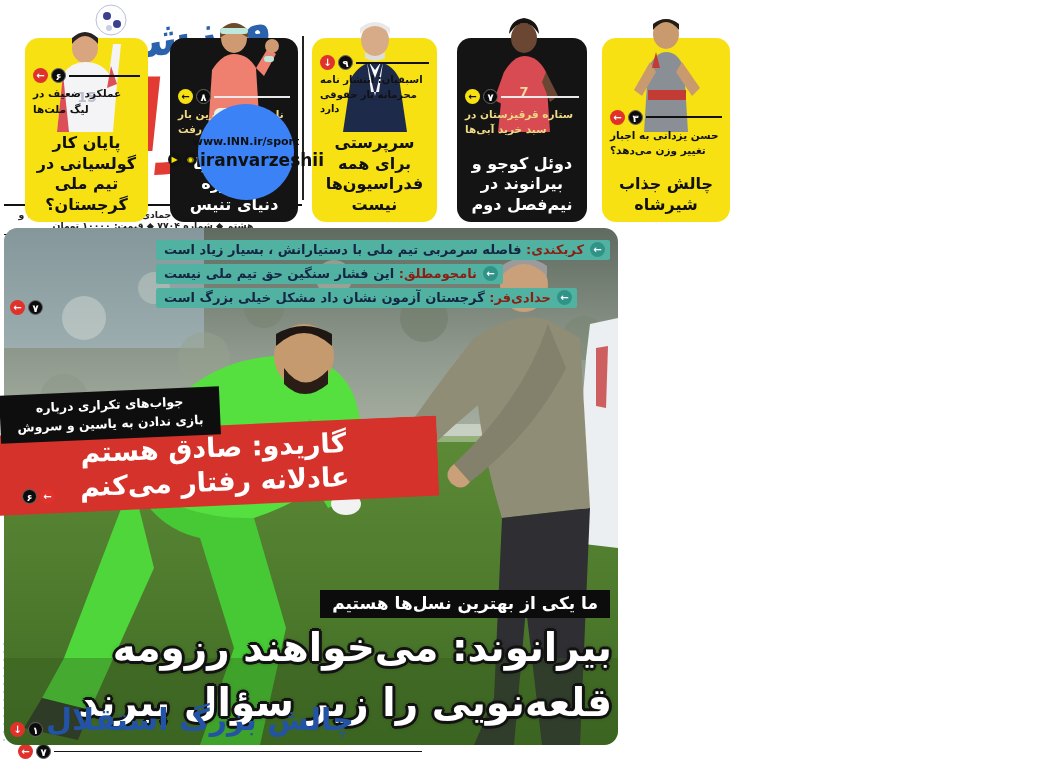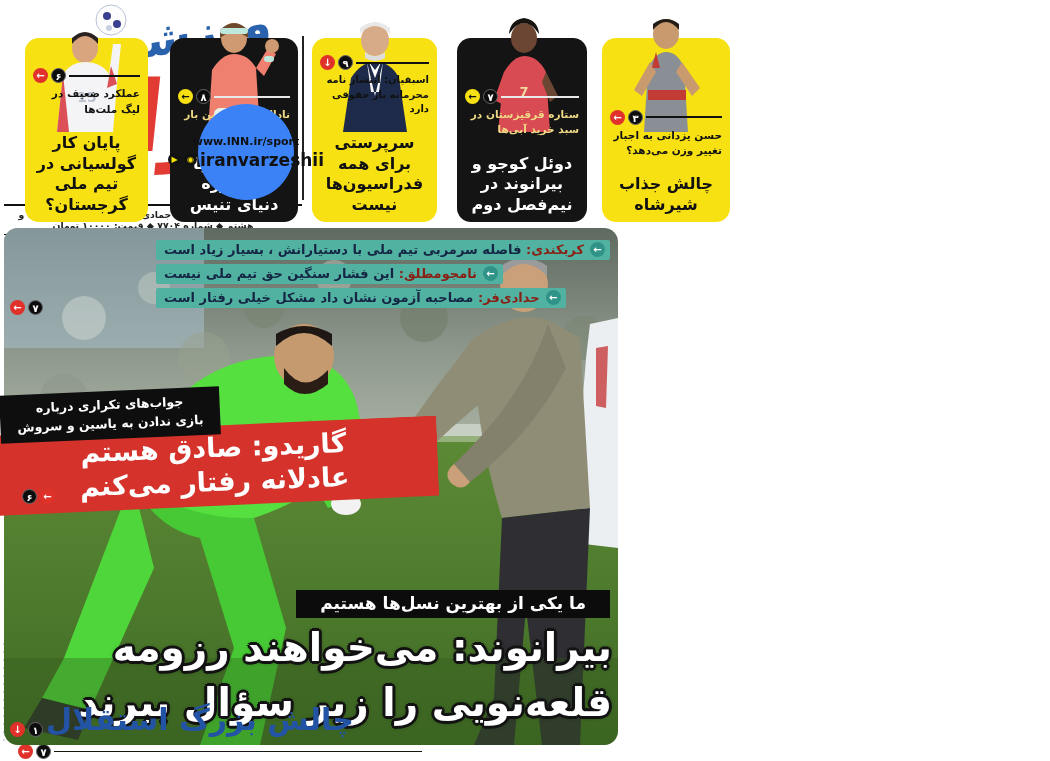--- a/index.html
+++ b/index.html
@@ -12,21 +12,21 @@
   .card.black  { background:#141414; color:#fff; }
   .card .fig { position:absolute; top:-34px; left:0; right:0; height:128px; display:flex; justify-content:center; z-index:1; }
   .card .card-body { position:absolute; left:8px; right:8px; bottom:6px; z-index:3; }
   .marker { display:flex; direction:ltr; align-items:center; gap:3px; height:15px; }
   .mk-circle { width:15px; height:15px; border-radius:50%; font-size:10px; line-height:15px; text-align:center; font-weight:bold; flex:0 0 auto; }
   .mk-red { background:#e0312a; color:#fff; }
   .mk-yel { background:#f7e112; color:#111; }
   .mk-num { background:#0c0c0c; color:#fff; border:1px solid #666; }
   .mk-line { flex:1; height:2px; background:#111; }
   .card.black .mk-line { background:#e9e9e9; }
-  .card .kicker { margin-top:3px; font-size:10.5px; line-height:1.45; font-weight:bold; text-align:right; min-height:30px; }
+  .card .kicker { margin-top:3px; font-size:10.5px; line-height:1.45; font-weight:bold; text-align:left; min-height:30px; }
   .card.black .kicker { color:#efd985; }
   .card .headline { margin-top:16px; font-size:16px; line-height:1.3; font-weight:900; text-align:center; }
 
   
   .vdivider { position:absolute; left:302px; top:36px; width:2px; height:164px; background:#222; }
   .logo-wrap { position:absolute; left:0px; top:2px; width:300px; height:200px; }
   .logo-sub { position:absolute; right:28px; top:6px; color:#2b62ae; font-size:46px; font-weight:900; transform:rotate(-9deg) skewX(-6deg); }
   .logo-main { position:absolute; right:4px; top:58px; color:#e23b33; font-size:98px; font-weight:900; transform:skewX(-6deg); letter-spacing:-4px; }
   .logo-badge { position:absolute; left:198px; top:102px; width:96px; height:96px; border-radius:50%; background:#3b82f6; display:flex; flex-direction:column; align-items:center; justify-content:center; direction:ltr; z-index:4; }
   .logo-badge .url { font-size:11px; font-weight:bold; color:#111; }
@@ -69,21 +69,21 @@
   .boot-svg { position:absolute; right:615px; top:668px; z-index:2; }
 
   
   .mainphoto { position:absolute; left:4px; top:228px; width:614px; height:517px; border-radius:14px; overflow:hidden; z-index:2; }
   .mainphoto svg { position:absolute; inset:0; }
   .quotes { position:absolute; top:12px; right:8px; display:flex; flex-direction:column; align-items:flex-end; gap:4px; z-index:5; }
   .quote { display:flex; align-items:center; gap:6px; background:#52b2a2; color:#152644; font-size:13px; font-weight:800; padding:2px 5px 3px 8px; border-radius:2px; }
   .q-arrow { width:15px; height:15px; border-radius:50%; background:#2f9487; color:#fff; font-size:10px; line-height:15px; text-align:center; flex:0 0 auto; }
   .q-speaker { color:#8a1f14; }
   .q-marker { position:absolute; top:72px; left:6px; display:flex; direction:ltr; align-items:center; gap:3px; z-index:5; }
-  .main-kicker { position:absolute; right:8px; top:362px; background:#0c0c0c; color:#fff; font-size:17px; font-weight:800; padding:3px 24px 5px; z-index:5;margin-left:27px; }
+  .main-kicker { position:absolute; right:8px; top:362px; background:#0c0c0c; color:#fff; font-size:17px; font-weight:800; padding:3px 12px 5px; z-index:5;margin-left:27px; }
   .main-head { position:absolute; right:6px; top:392px; text-align:right; color:#fff; font-weight:900; font-size:39px; line-height:55px; z-index:5;
     text-shadow:3px 0 0 #121212,-3px 0 0 #121212,0 3px 0 #121212,0 -3px 0 #121212,2px 2px 0 #121212,-2px -2px 0 #121212,2px -2px 0 #121212,-2px 2px 0 #121212,0 0 5px #121212; }
   .photo-marker { position:absolute; left:6px; bottom:8px; display:flex; direction:ltr; align-items:center; gap:3px; z-index:5; }
 </style>
 </head>
 <body>
 
 <div id="page">
 
   <div class="card yellow" style="right:902px; width:123px;">
@@ -373,21 +373,21 @@
       <div class="quote">
         <span class="q-arrow">←</span>
         <span><span class="q-speaker">کربکندی:</span> <span>فاصله سرمربی تیم ملی با دستیارانش ، بسیار زیاد است</span></span>
       </div>
       <div class="quote">
         <span class="q-arrow">←</span>
         <span><span class="q-speaker">نامجومطلق:</span> <span>این فشار سنگین حق تیم ملی نیست</span></span>
       </div>
       <div class="quote">
         <span class="q-arrow">←</span>
-        <span><span class="q-speaker">حدادی‌فر:</span> <span>مصاحبه آزمون نشان داد مشکل خیلی رفتار است</span></span>
+        <span><span class="q-speaker">حدادی‌فر:</span> <span>گرجستان آزمون نشان داد مشکل خیلی بزرگ است</span></span>
       </div>
     </div>
     <div class="q-marker">
       <span class="mk-circle mk-red">←</span>
       <span class="mk-circle mk-num">۷</span>
     </div>
 
     <div class="main-kicker">ما یکی از بهترین نسل‌ها هستیم</div>
     <div class="main-head">
       <div>بیرانوند: می‌خواهند رزومه</div>

